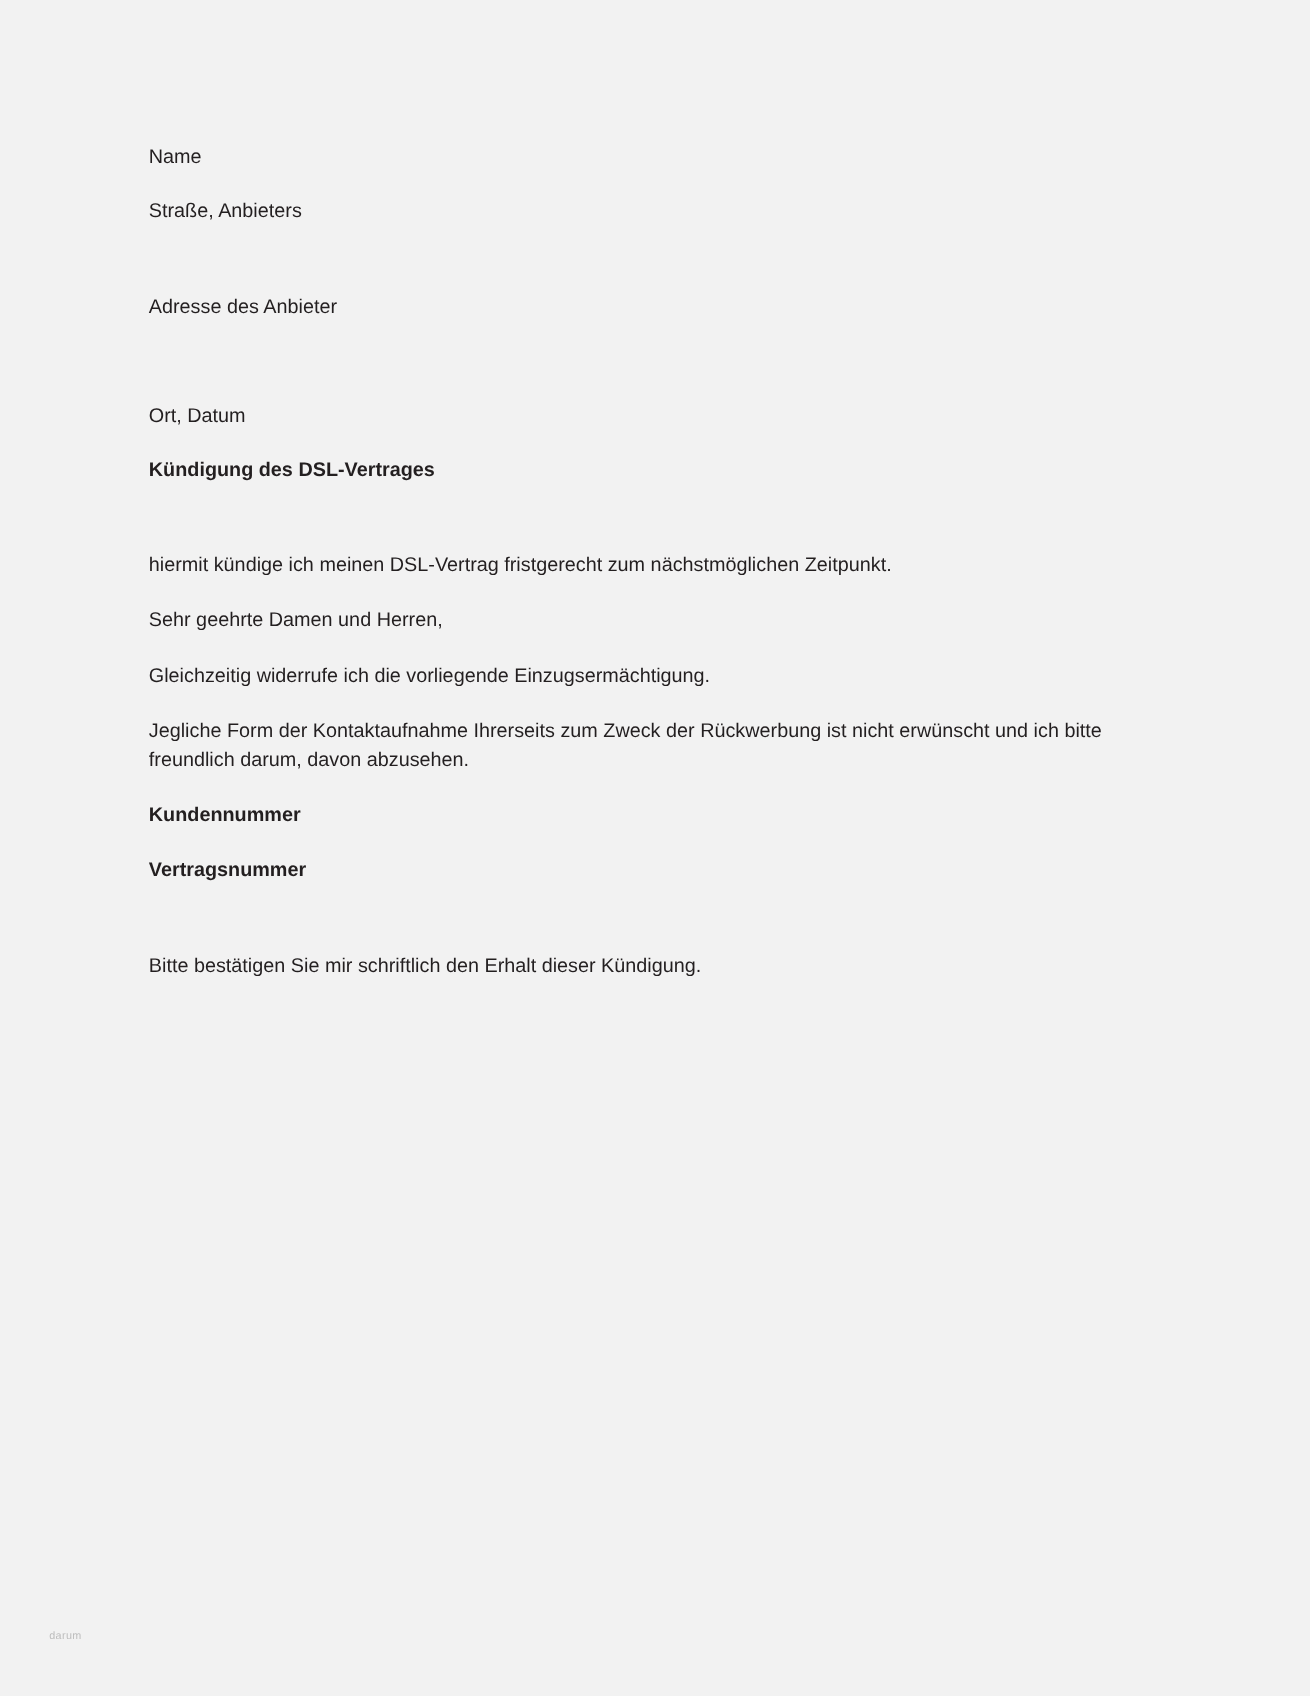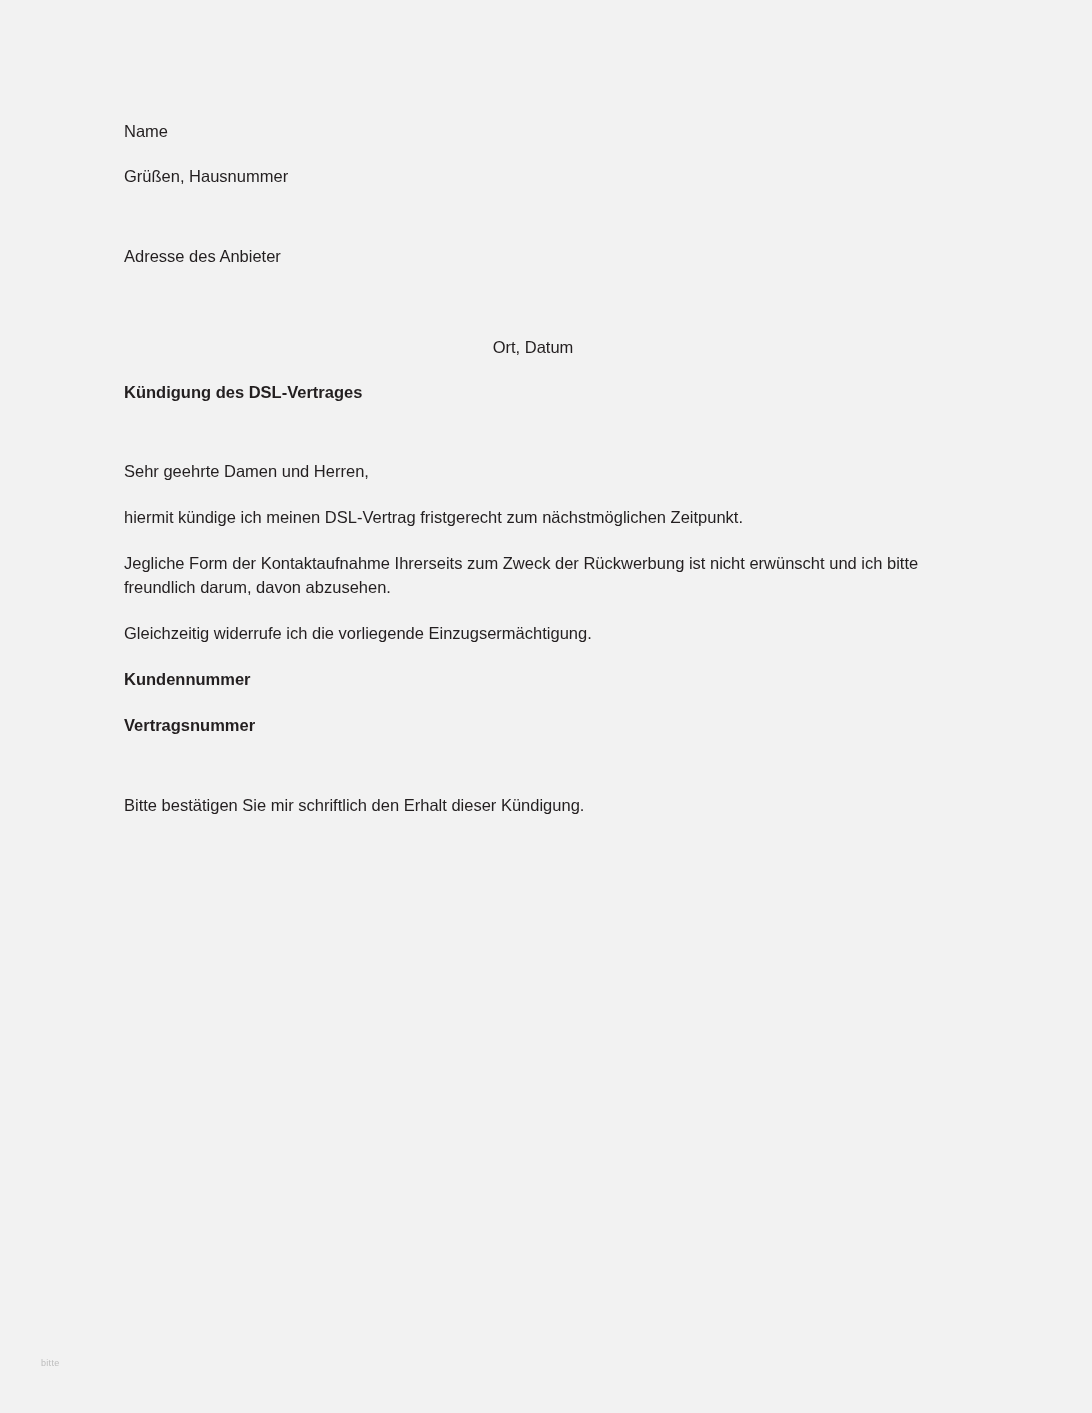--- a/index.html
+++ b/index.html
@@ -35,21 +35,21 @@
     color: #231f20;
     margin: 0 0 23px 0;
     white-space: pre-wrap;
   }
   .bold {
     font-weight: bold;
   }
   .gap-md { height: 34px; }
   .gap-lg { height: 46px; }
   .right {
-    text-align: center;
+    text-align: left;
     padding-right: 12px;
   }
   .para {
     font-size: 16.5px;
     line-height: 1.45;
     margin: 0 0 22px 0;
   }
   .para-wide {
     max-width: 830px;
   }
@@ -63,49 +63,49 @@
   }
 </style>
 </head>
 <body>
 
 <div class="page">
 
   <div class="letter">
 
     <div class="line">Name</div>
-    <div class="line">Grüßen, Hausnummer</div>
+    <div class="line">Straße, Anbieters</div>
 
     <div class="gap-md"></div>
 
     <div class="line">Adresse des Anbieter</div>
 
     <div class="gap-lg"></div>
 
     <div class="line right">Ort, Datum</div>
 
     <div class="line bold">Kündigung des DSL-Vertrages</div>
 
     <div class="gap-md"></div>
 
+    <div class="para">hiermit kündige ich meinen DSL-Vertrag fristgerecht zum nächstmöglichen Zeitpunkt.</div>
     <div class="para">Sehr geehrte Damen und Herren,</div>
-    <div class="para">hiermit kündige ich meinen DSL-Vertrag fristgerecht zum nächstmöglichen Zeitpunkt.</div>
+    <div class="para">Gleichzeitig widerrufe ich die vorliegende Einzugsermächtigung.</div>
     <div class="para para-wide">Jegliche Form der Kontaktaufnahme Ihrerseits zum Zweck der Rückwerbung ist nicht erwünscht und ich bitte freundlich darum, davon abzusehen.</div>
-    <div class="para">Gleichzeitig widerrufe ich die vorliegende Einzugsermächtigung.</div>
 
     <div class="para bold">Kundennummer</div>
     <div class="para bold">Vertragsnummer</div>
 
     <div class="gap-md"></div>
 
     <div class="para">Bitte bestätigen Sie mir schriftlich den Erhalt dieser Kündigung.</div>
 
     <div class="gap-md"></div>
 
 
     <div class="gap-md"></div>
 
 
   </div>
 
-  <div class="watermark">bitte</div>
+  <div class="watermark">darum</div>
 
 </div>
 
 </body></html>

